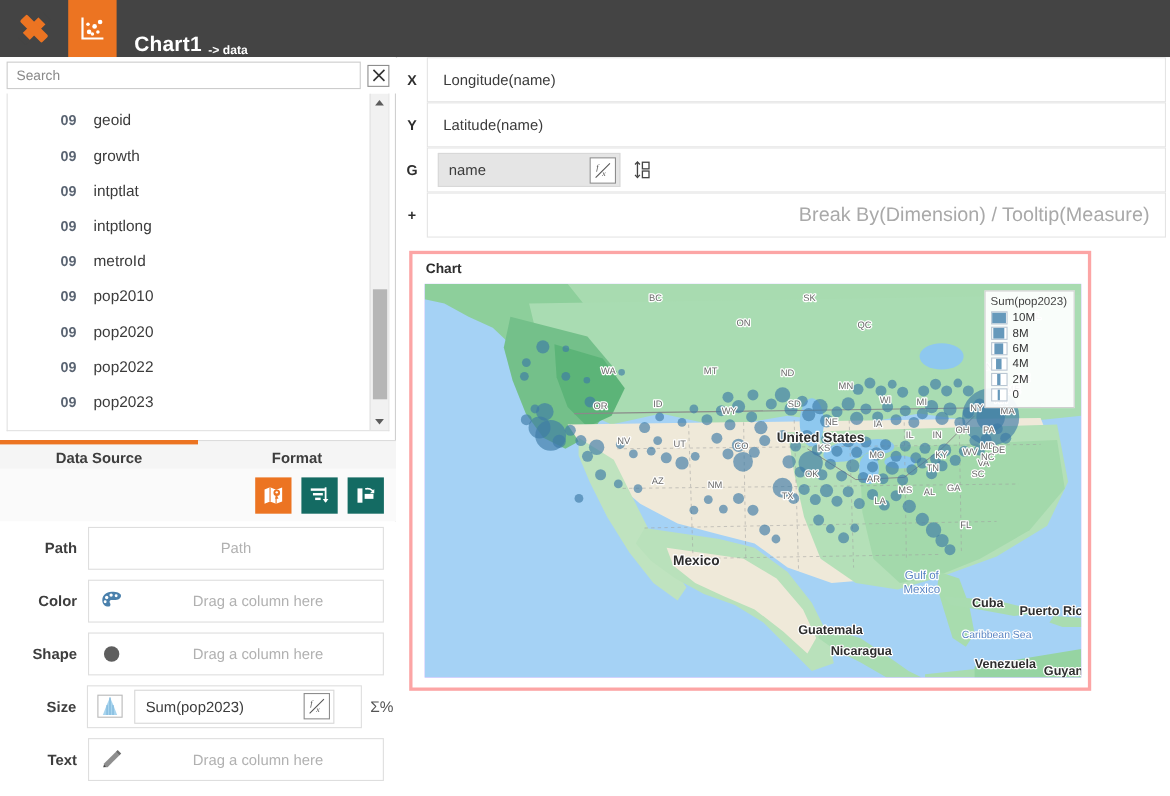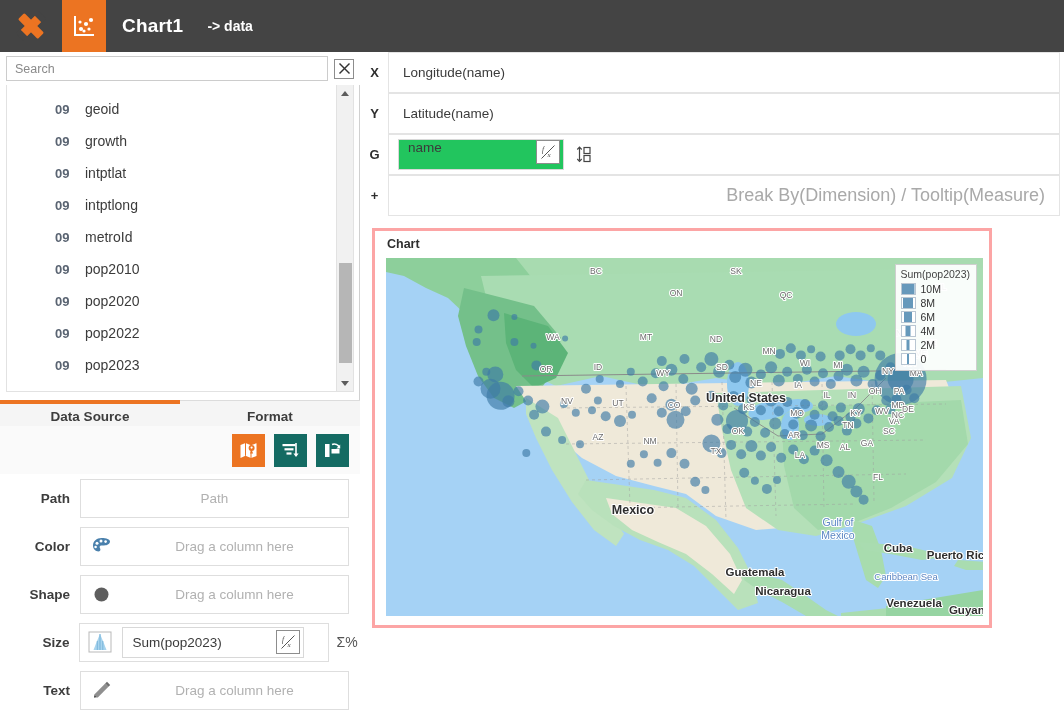--- a/index.html
+++ b/index.html
@@ -16,24 +16,24 @@
     position:absolute; left:0; top:0; width:1064px; height:52px;
     background:#444444; display:flex; align-items:stretch;
   }
   #logo-cell {
     width:62px; display:flex; align-items:center; justify-content:center;
   }
   #chart-tab {
     width:44px; background:#ec7422; display:flex; align-items:center; justify-content:center;
   }
   #header-title {
-    display:flex; align-items:center; padding-left:16px; color:#fff;
+    display:flex; align-items:flex-end; padding-left:16px; color:#fff;
   }
   #header-title .t1 { font-size:19px; font-weight:bold; letter-spacing:.2px; }
-  #header-title .t2 { font-size:14px; font-weight:bold; margin-left:24px; }
+  #header-title .t2 { font-size:11px; font-weight:bold; margin-left:6px; }
 
   
   #left-panel {
     position:absolute; left:0; top:52px; width:360px; height:672px;
     background:#fff; border-right:1px solid #d0d0d0;
   }
   #search-row {
     position:absolute; left:0; top:0; width:360px; height:33px;
     display:flex; align-items:center; padding:0 6px; gap:6px;
     background:#fff;
@@ -168,22 +168,22 @@
   }
   .shelf-box {
     flex:1; height:41px; border:1px solid #e4e4e4; background:#fff;
     display:flex; align-items:center; margin-right:4px;
   }
   .shelf-val { padding-left:14px; font-size:13.5px; color:#3b3b3b; }
   .shelf-ph {
     flex:1; text-align:right; padding-right:14px; color:#a9a9a9; font-size:18px;
   }
   .gpill {
-    height:31px; border:1px solid #d8d8d8; background:#22c55e;
-    display:flex; align-items:flex-start; margin-left:9px; width:166px;
+    height:31px; border:1px solid #d8d8d8; background:#e5e5e5;
+    display:flex; align-items:center; margin-left:9px; width:166px;
   }
   .sort-btn {
     width:28px; display:flex; align-items:center; justify-content:center;
     margin-left:6px; cursor:pointer;
   }
 
   
   #chart-panel {
     position:absolute; left:11px; top:176px; width:620px; height:400px;
     border:3px solid #fca5a5; background:#fff;

